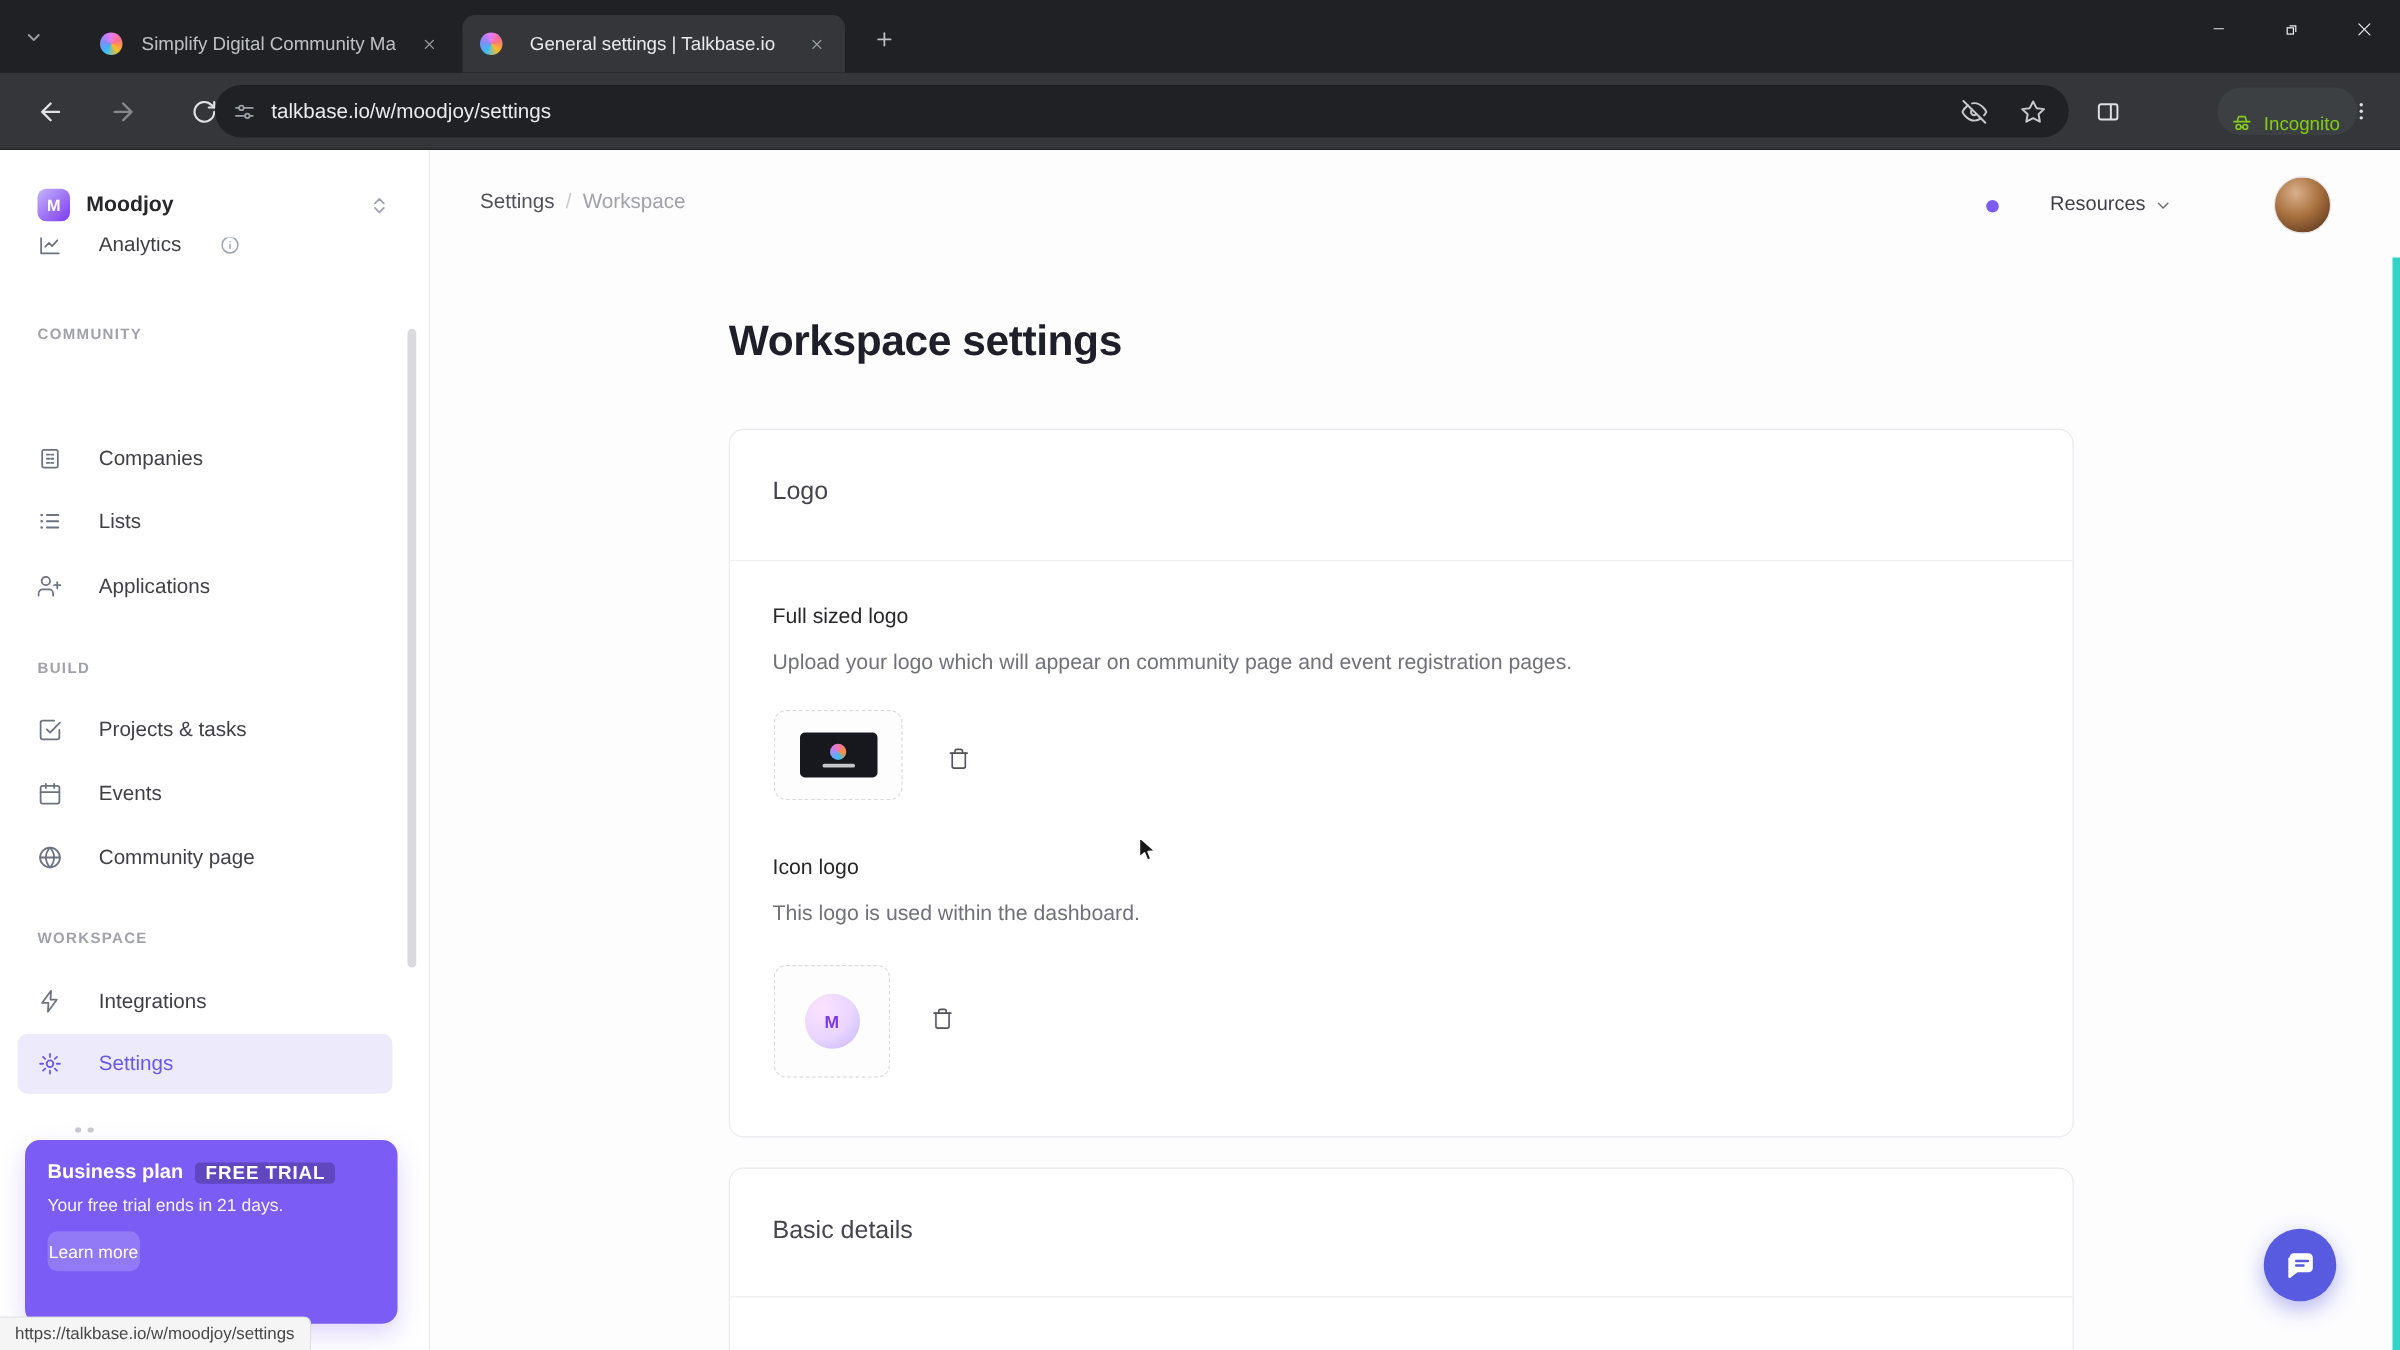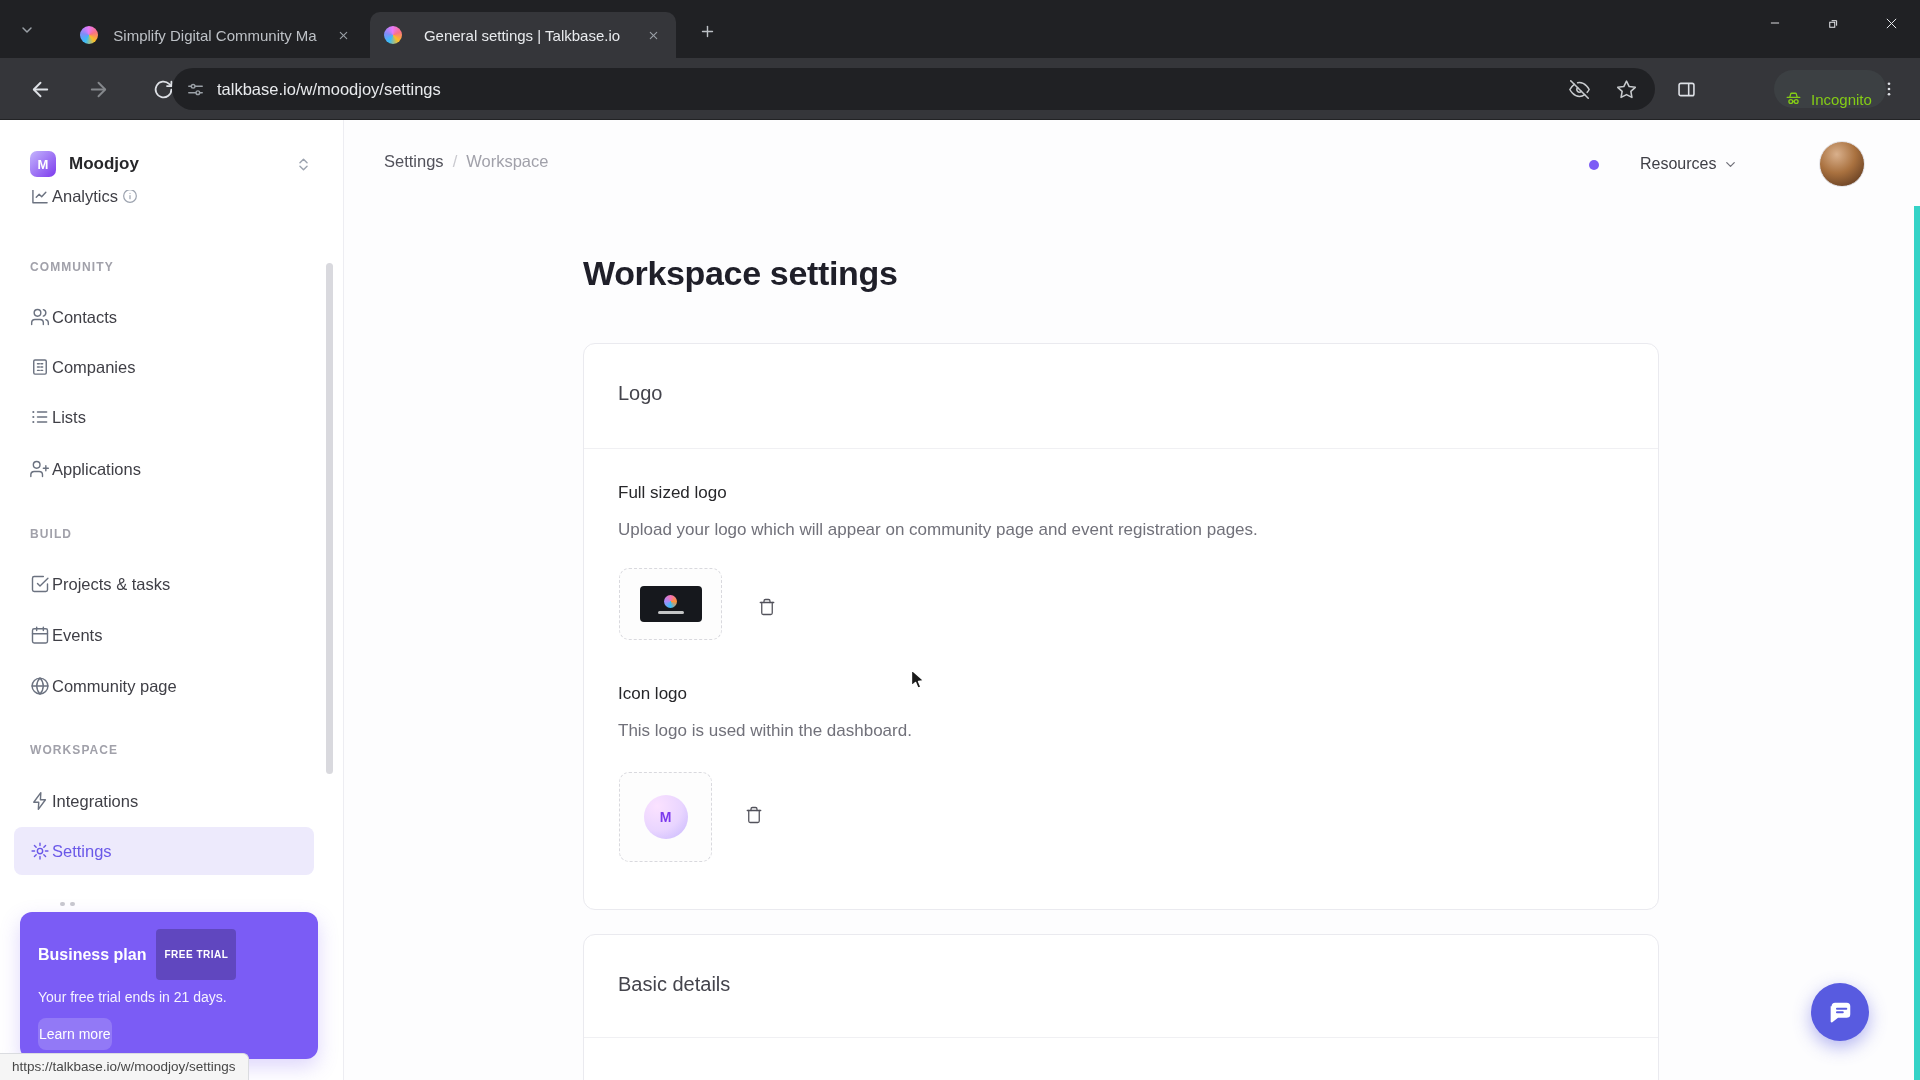--- a/index.html
+++ b/index.html
@@ -47,39 +47,39 @@
   .sidebar { position:absolute; left:0; top:0; width:344px; height:960px; background:#fff;
              border-right:1px solid #ededf2; }
   .switcher { position:absolute; left:18px; top:24px; width:306px; height:40px; display:flex;
               align-items:center; gap:13px; padding:0 12px; border-radius:8px; cursor:pointer; }
   .ws-avatar { width:26px; height:26px; border-radius:7px; color:#fff; font-size:13px; font-weight:700;
                display:flex; align-items:center; justify-content:center;
                background:linear-gradient(135deg,#c4b5fd,#7c3aed); }
   .ws-name { font-size:17px; font-weight:700; color:#27272a; flex:1; }
   .sidebar-nav { position:absolute; left:0; top:70px; width:343px; height:722px; overflow:hidden; }
   .nav-item { position:absolute; left:14px; width:300px; height:48px; display:flex;
-              align-items:center; gap:2px; padding:0 16px; border-radius:8px; font-size:16.5px;
+              align-items:center; gap:29px; padding:0 16px; border-radius:8px; font-size:16.5px;
               color:#3f3f46; cursor:pointer; }
   .nav-item .ic { width:20px; height:20px; color:#6b7280; flex:0 0 20px; }
   .nav-item.active { background:#edeafc; color:#6a58e8; font-weight:500; }
   .nav-item.active .ic { color:#6a58e8; }
   .nav-sec { position:absolute; left:30px; font-size:12px; font-weight:700; letter-spacing:.09em;
              color:#a1a1aa; }
   .info-ic { width:16px; height:16px; color:#9ca3af; margin-left:2px; }
   .clip-marks { position:absolute; left:60px; display:flex; gap:5px; }
   .clip-marks i { width:5px; height:4px; border-radius:2px; background:#c9c9cf; }
   .side-scrollbar { position:absolute; left:326px; top:143px; width:7px; height:511px;
                     border-radius:4px; background:#d9d9de; cursor:pointer; }
 
   .promo { position:absolute; left:20px; top:792px; width:298px; height:147px; border-radius:12px;
            background:#7b5cf5; padding:17px 18px; color:#fff;
            box-shadow:0 8px 20px rgba(123,92,245,.25); }
   .promo-row { display:flex; align-items:center; gap:10px; }
   .promo-title { font-size:16px; font-weight:700; }
-  .promo-badge { font-size:10px; font-weight:700; letter-spacing:.05em; padding:20px 8px;
+  .promo-badge { font-size:15px; font-weight:700; letter-spacing:.05em; padding:0 8px;
                  border-radius:4px; background:rgba(0,0,0,.22); }
   .promo-text { margin-top:9px; font-size:14px; color:rgba(255,255,255,.92); }
   .promo-btn { margin-top:13px; display:inline-block; padding:8px 1px; border:none; border-radius:8px;
                background:rgba(255,255,255,.18); color:#fff; font-size:14px; cursor:pointer; }
 
   
   .crumbs { position:absolute; left:384px; top:32px; display:flex; align-items:center; gap:9px;
             font-size:16.5px; }
   .crumb-root { color:#52525b; font-weight:500; cursor:pointer; }
   .crumb-sep { color:#c9c9cf; }
@@ -289,29 +289,20 @@
           <span>Analytics</span>
           <svg class="info-ic" viewBox="0 0 24 24" fill="none" stroke="currentColor" stroke-width="1.8" stroke-linecap="round">
               <circle cx="12" cy="12" r="9.5"></circle>
               <path d="M12 16v-4.5"></path>
               <path d="M12 8h.01"></path>
             </svg>
         </div>
 
         <div class="nav-sec" style="top:70px">COMMUNITY</div>
 
-        <div class="nav-item" style="top:103px">
-          <svg class="ic" viewBox="0 0 24 24" fill="none" stroke="currentColor" stroke-width="1.7" stroke-linecap="round" stroke-linejoin="round">
-              <path d="M16 21v-2a4 4 0 0 0-4-4H6a4 4 0 0 0-4 4v2"></path>
-              <circle cx="9" cy="7" r="4"></circle>
-              <path d="M22 21v-2a4 4 0 0 0-3-3.87"></path>
-              <path d="M16 3.13a4 4 0 0 1 0 7.75"></path>
-            </svg>
-          <span>Contacts</span>
-        </div>
         <div class="nav-item" style="top:153px">
           <svg class="ic" viewBox="0 0 24 24" fill="none" stroke="currentColor" stroke-width="1.7" stroke-linecap="round" stroke-linejoin="round">
               <rect x="4.5" y="3.5" width="15" height="17" rx="1.5"></rect>
               <path d="M9 8h2.2M13 8h2.2M9 12h2.2M13 12h2.2M9 16h2.2M13 16h2.2"></path>
             </svg>
           <span>Companies</span>
         </div>
         <div class="nav-item" style="top:203px">
           <svg class="ic" viewBox="0 0 24 24" fill="none" stroke="currentColor" stroke-width="1.7" stroke-linecap="round" stroke-linejoin="round">
               <path d="M9 6h11M9 12h11M9 18h11"></path>

